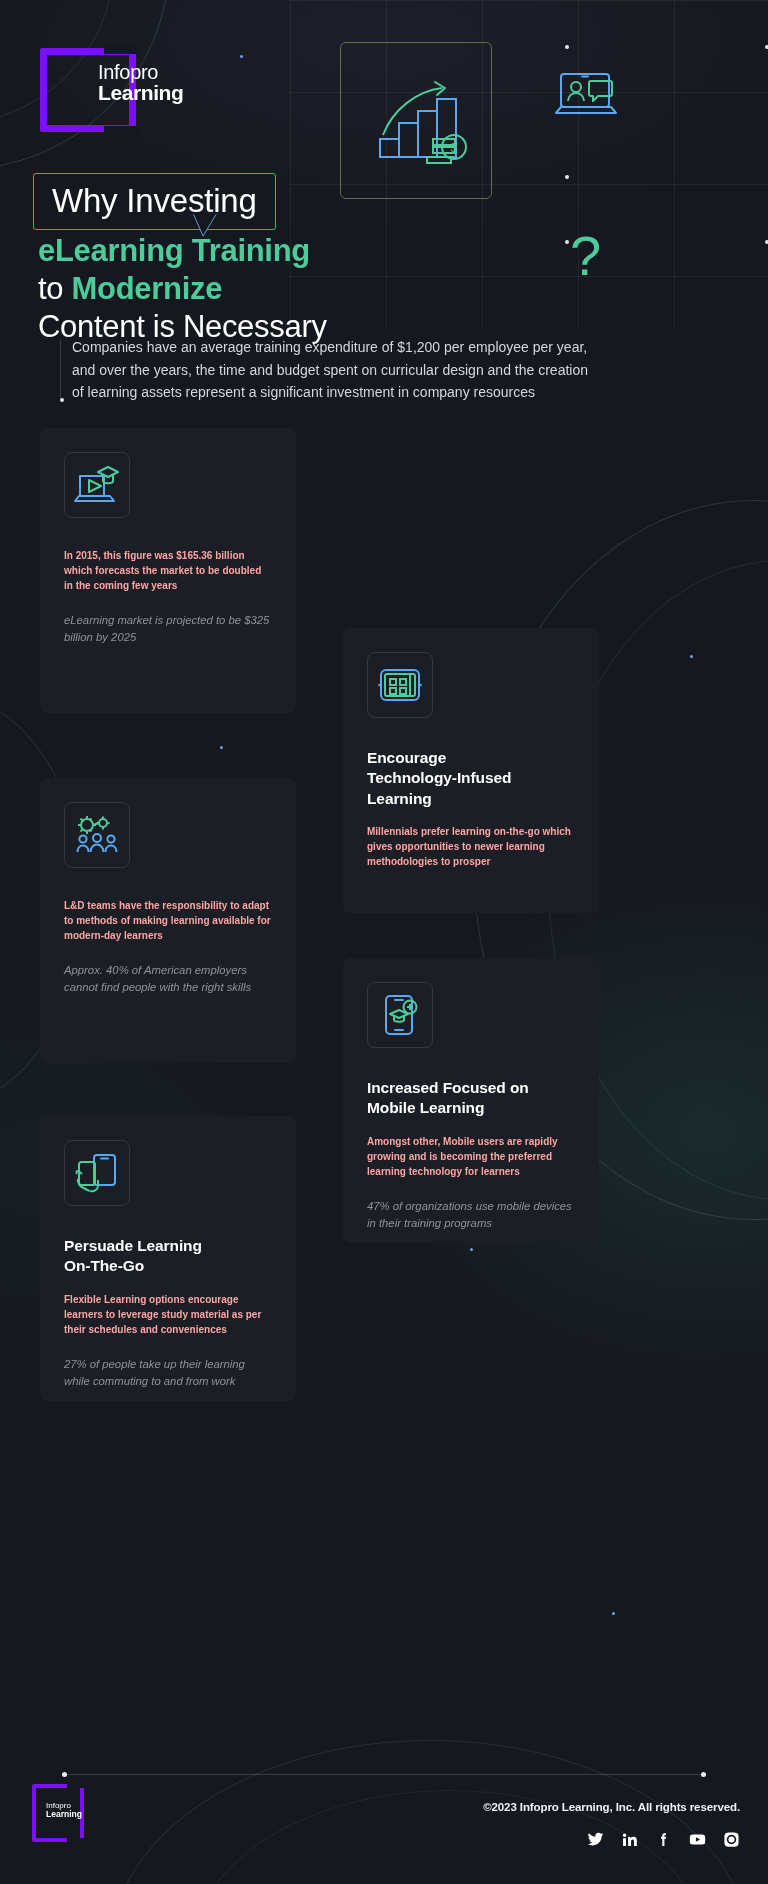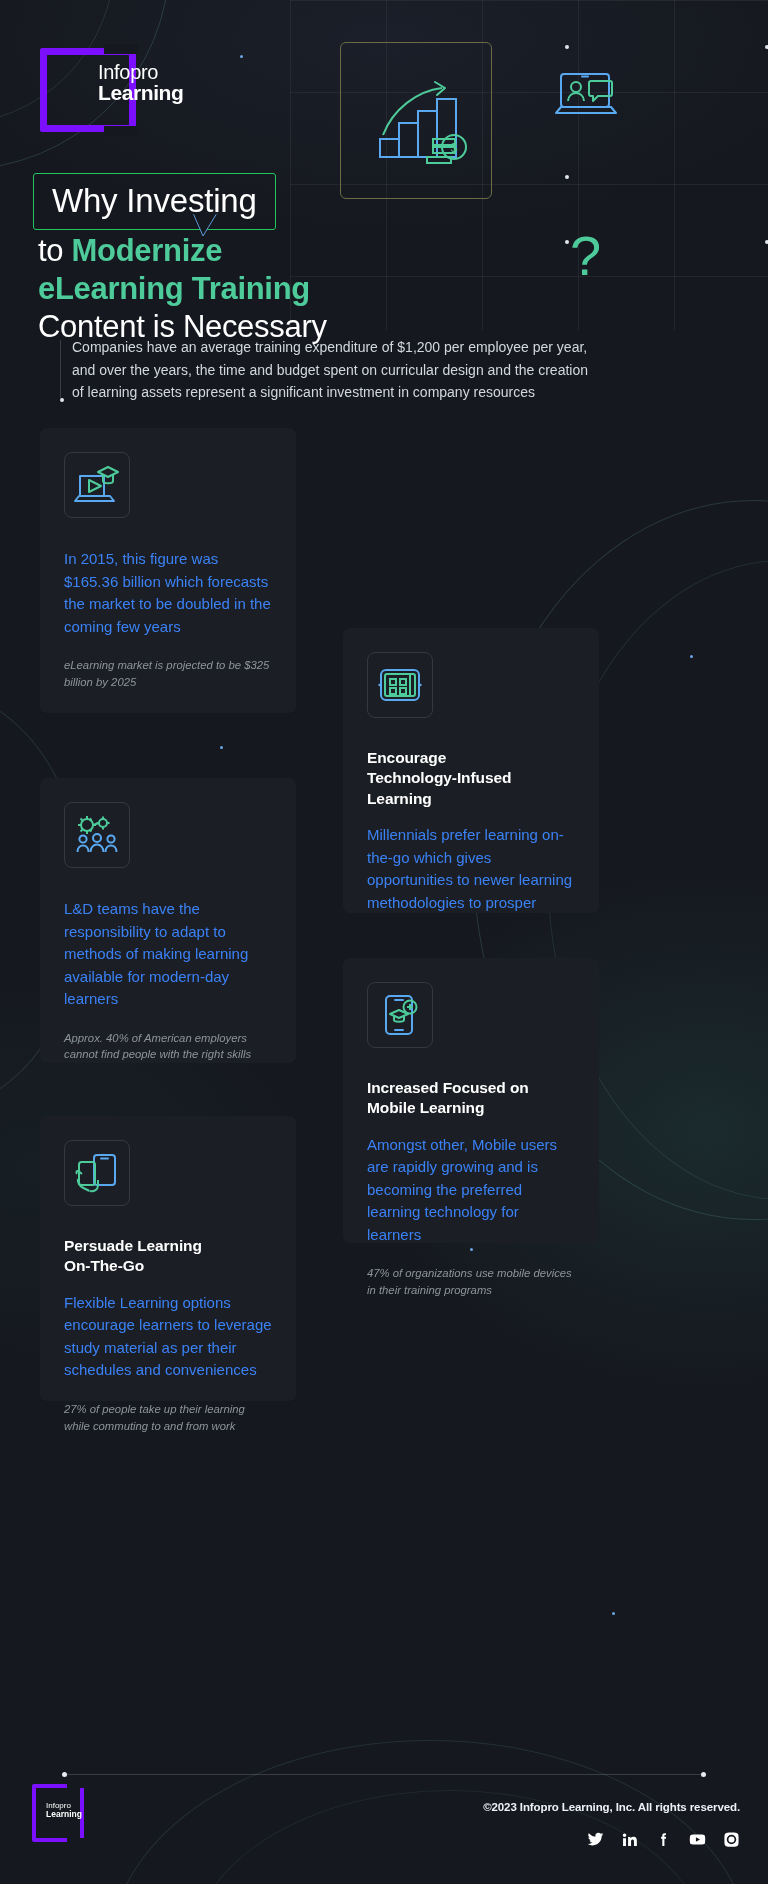--- a/index.html
+++ b/index.html
@@ -86,21 +86,21 @@
   .card { position:absolute; background:#1b1e24; border-radius:7px; }
   .card-inner { padding:24px 24px 26px; }
   .icon-tile {
     width:66px; height:66px; border:1px solid #343842; border-radius:8px;
     display:flex; align-items:center; justify-content:center; margin-bottom:30px;
   }
   .card h3 {
     font-size:15.5px; font-weight:700; line-height:1.32; color:#ffffff;
     letter-spacing:-.1px; margin-bottom:15px; white-space:pre-line;
   }
-  .card .desc { font-size:15px; line-height:1.5; color:#3b82f6; font-weight:400; margin-bottom:19px; }
+  .card .desc { font-size:10px; line-height:1.5; color:#fca5a5; font-weight:700; margin-bottom:19px; }
   .card .stat { font-size:11.3px; line-height:1.48; color:#8d949d; font-style:italic; }
 
   
   .footer-rule { position:absolute; left:64px; top:1774px; width:640px; height:1px; background:rgba(255,255,255,.16); }
   .footer-rule::before, .footer-rule::after {
     content:""; position:absolute; top:-2px; width:5px; height:5px; border-radius:50%; background:#e7ecf2;
   }
   .footer-rule::before { left:-2px; }
   .footer-rule::after { right:-2px; }
 
@@ -197,24 +197,24 @@
 <div class="bubble">
   <span class="txt">Why Investing</span>
 </div>
 <svg class="bubble-tail" viewBox="0 0 28 24">
   <path d="M0 0 L10 23 L24 0" fill="#15181e" stroke="#5d9bdc" stroke-width="1"></path>
   <line x1="0" y1="0" x2="24" y2="0" stroke="#15181e" stroke-width="2.5"></line>
 </svg>
 
 <div class="headline">
   <div class="line">
+    <span class="hl-green">eLearning Training</span>
+  </div>
+  <div class="line">
     <span class="hl-white-light">to </span><span class="hl-green">Modernize</span>
-  </div>
-  <div class="line">
-    <span class="hl-green">eLearning Training</span>
   </div>
   <div class="line">
     <span class="hl-thin">Content is Necessary</span>
   </div>
 </div>
 
 <p class="intro">Companies have an average training expenditure of $1,200 per employee per year, and over the years, the time and budget spent on curricular design and the creation of learning assets represent a significant investment in company resources</p>
 
 <div class="card" style="left:40px; top:428px; width:256px; height:285px;">
   <div class="card-inner">

